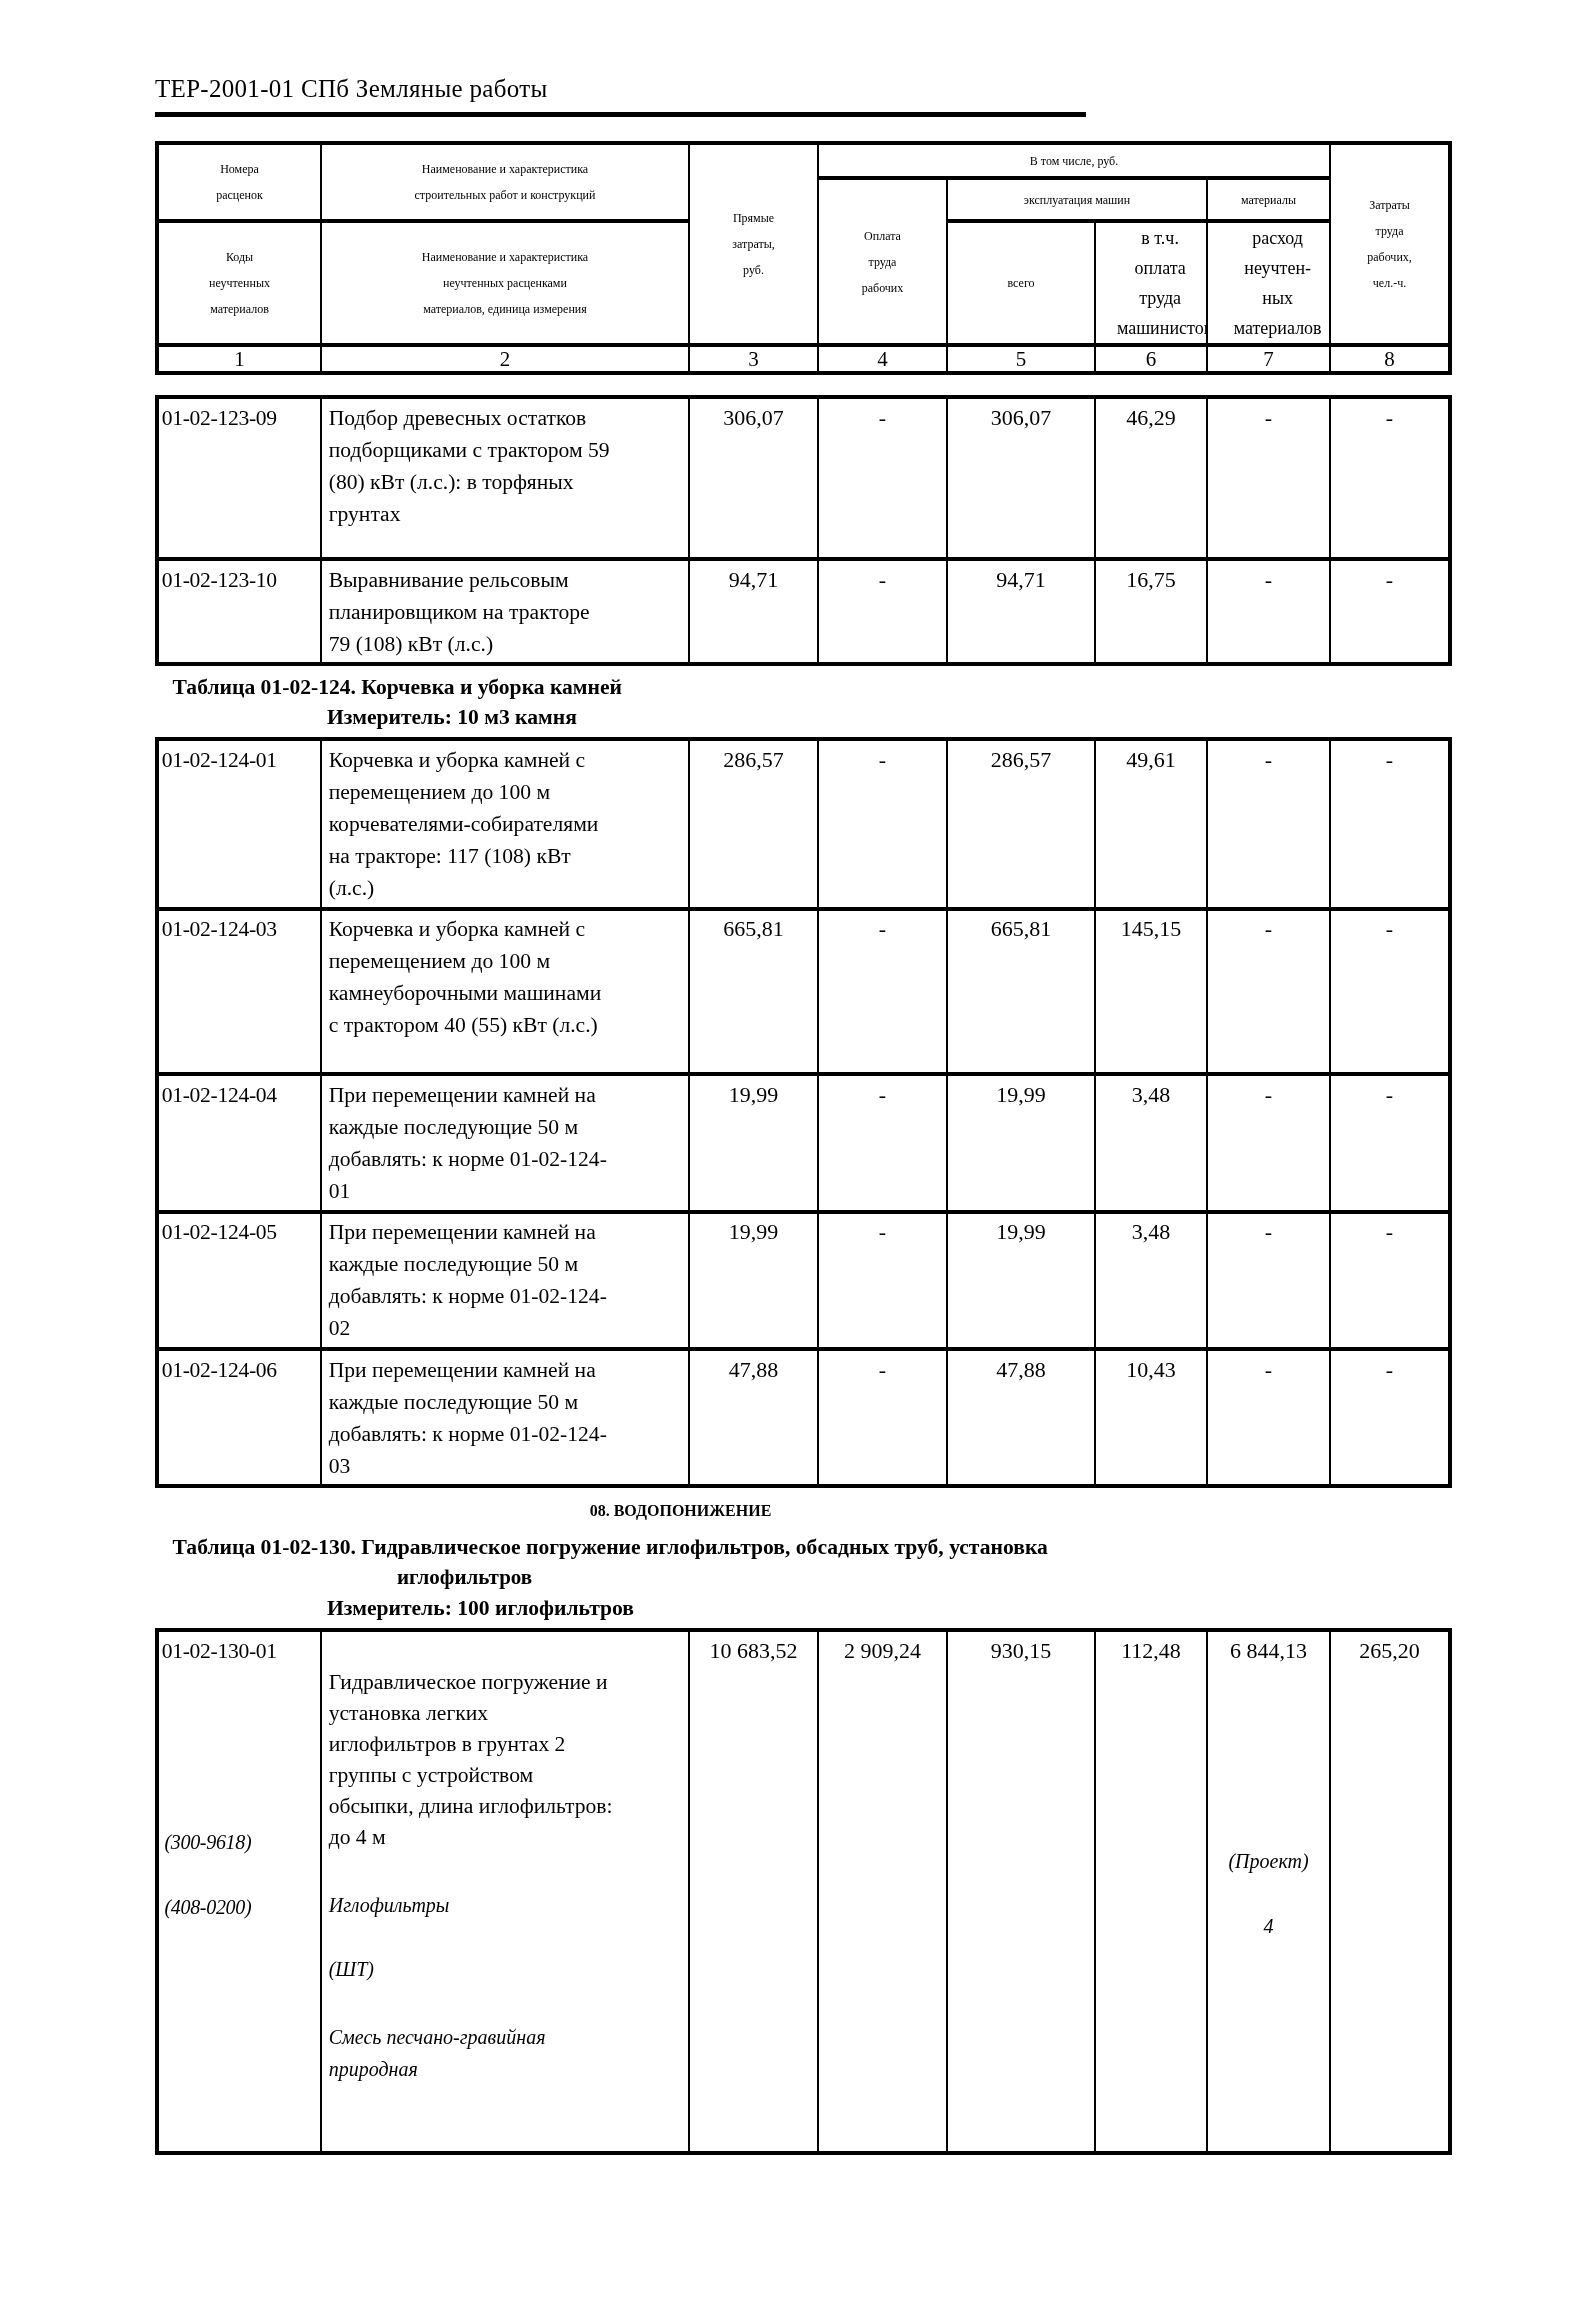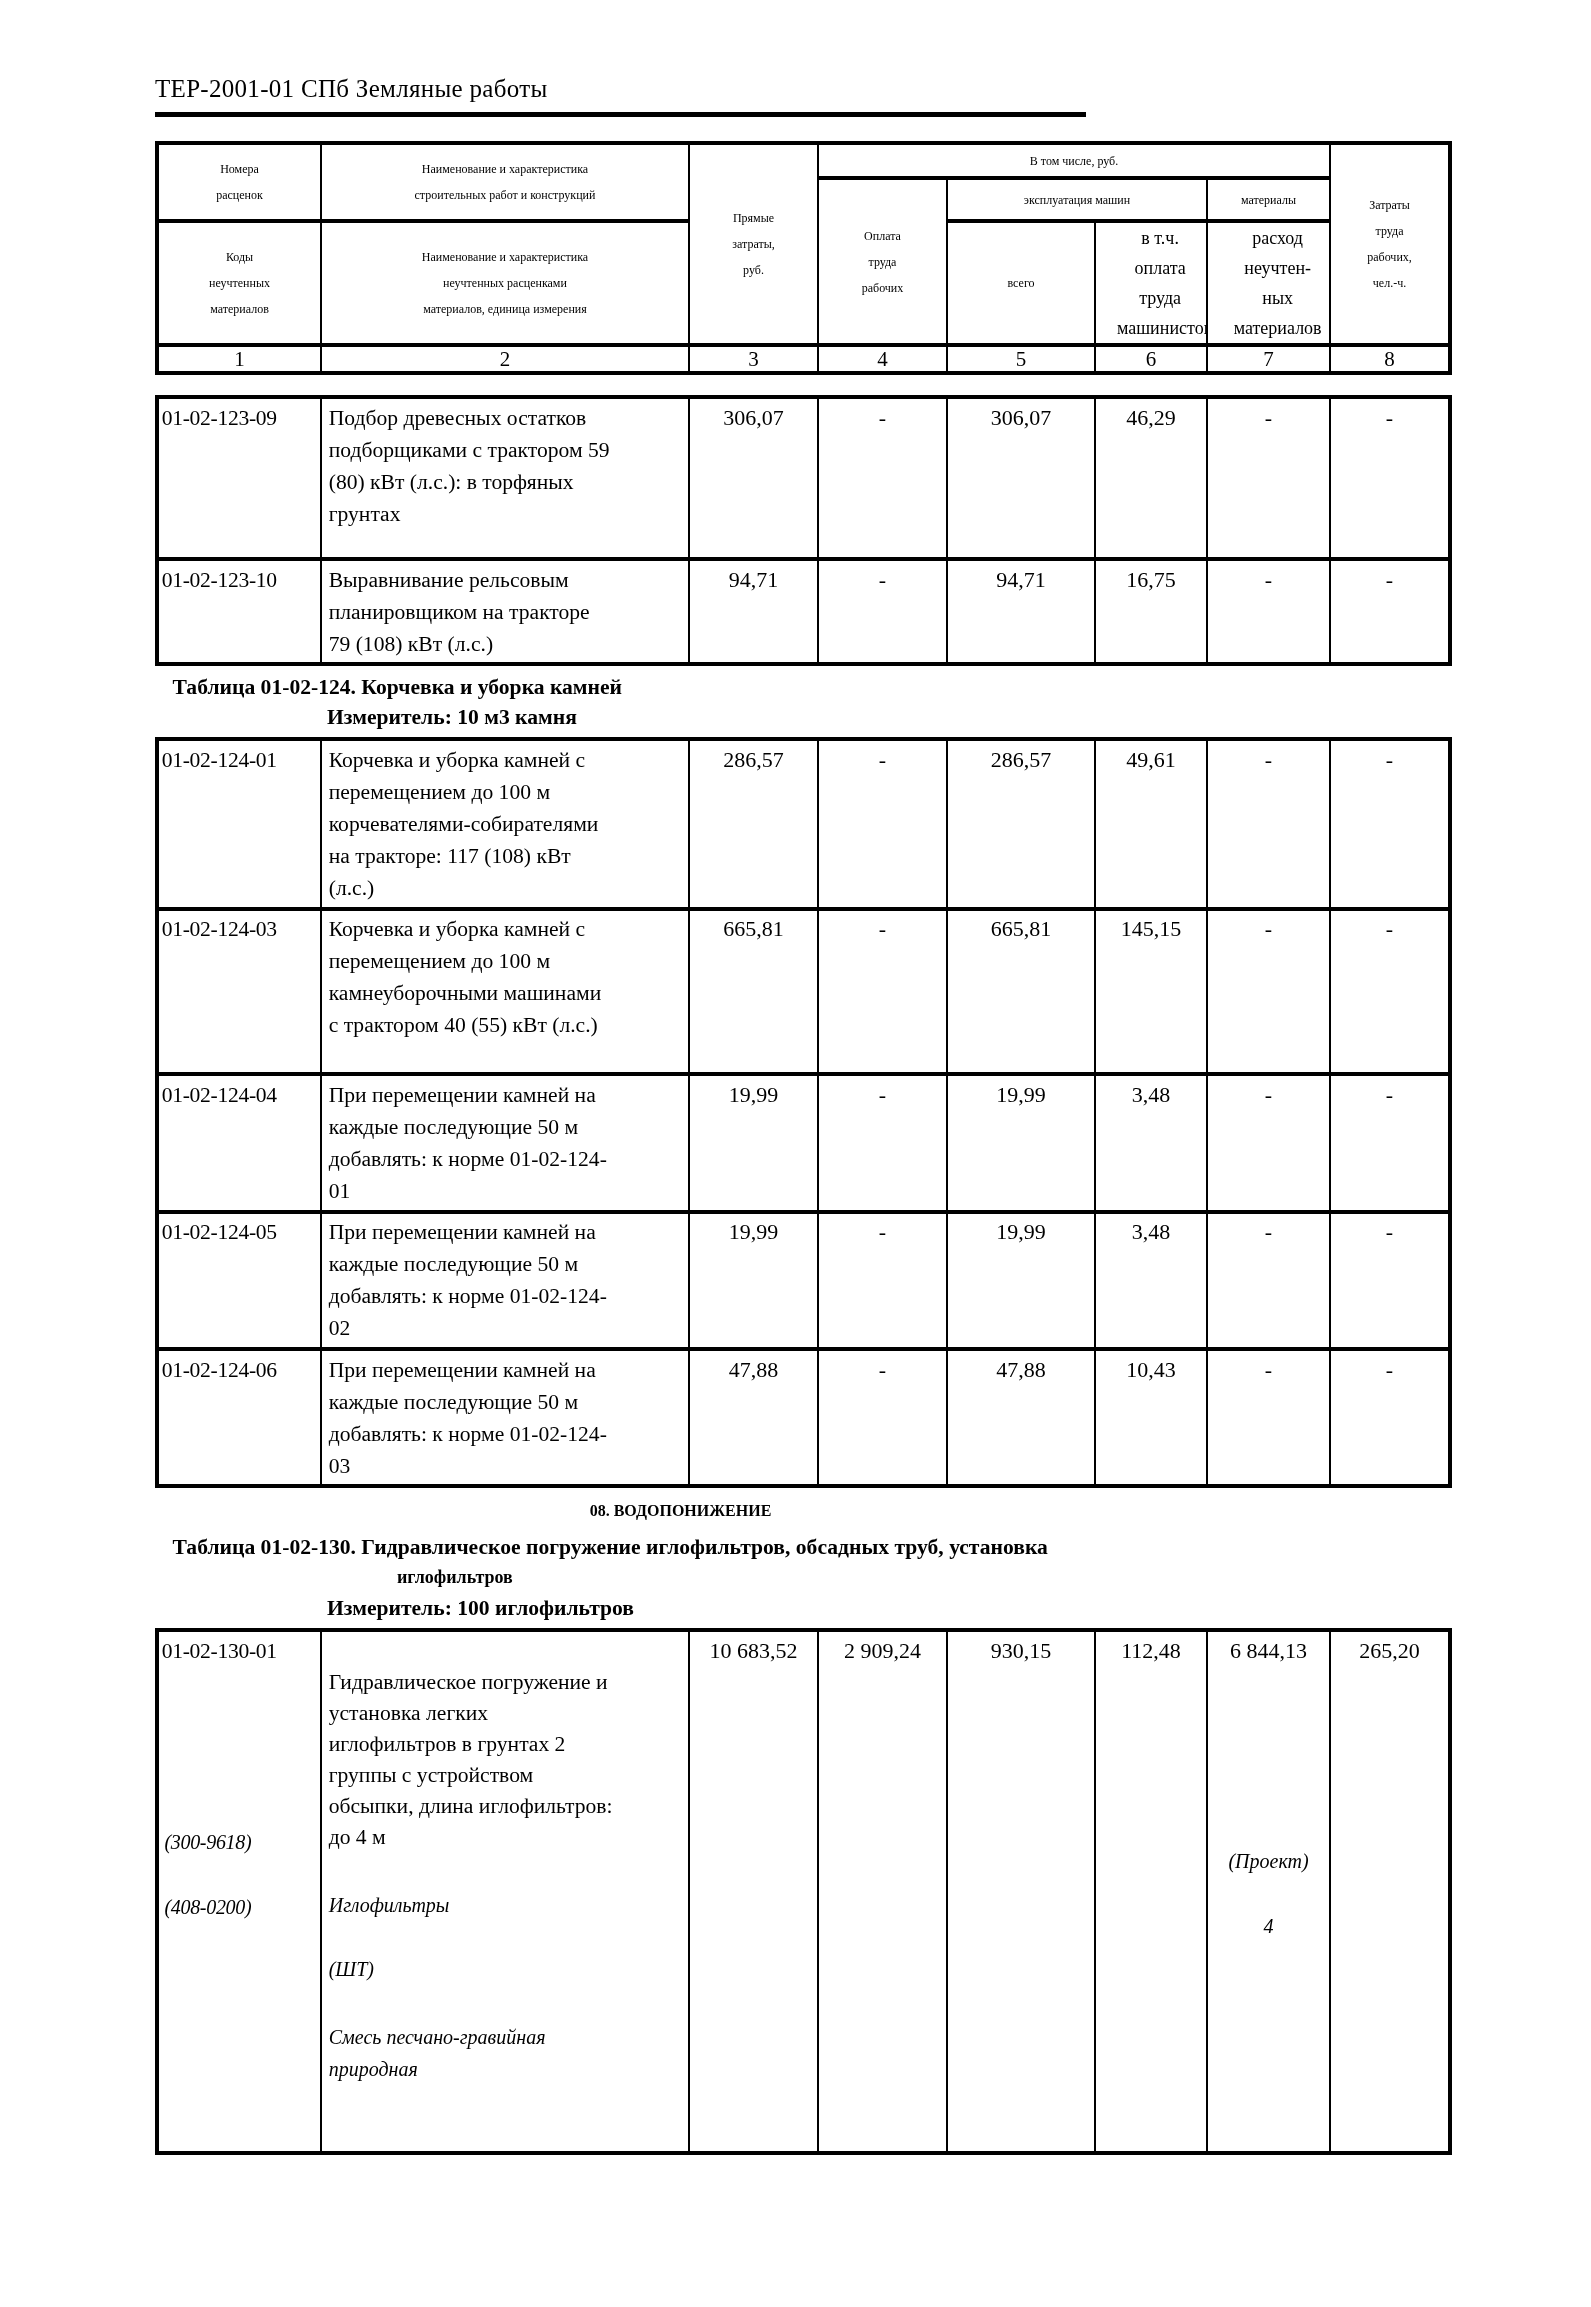--- a/index.html
+++ b/index.html
@@ -33,21 +33,21 @@
   .data-grid { margin-top:20px; }
   .data-grid td { vertical-align:top; }
   td.code { font-size:21.6px; line-height:32px; padding:2.7px 1.3px 2.7px 2.7px; letter-spacing:-0.3px; white-space:nowrap; }
   td.nm   { font-size:21.6px; line-height:32px; padding:2.7px 4px 2.7px 6.7px; white-space:pre-line; }
   td.num  { font-size:22px; line-height:31px; padding-top:2.7px; text-align:center; }
 
   tr.r-pad-extra td { padding-bottom:31px; }
 
   
   .tbl-label  { font-weight:bold; font-size:21.6px; line-height:30px; margin:5.4px 0 0 17.5px; }
-  .tbl-label2 { font-weight:bold; font-size:18px; line-height:31px; margin:0 0 0 242px; }
+  .tbl-label2 { font-weight:bold; font-size:21px; line-height:31px; margin:0 0 0 242px; }
   .measurer   { font-weight:bold; font-size:21.6px; line-height:30px; margin:0 0 5.4px 172px; }
   .chapter    { font-weight:bold; font-size:16px; line-height:31px; width:1051px; text-align:center; margin-top:6.7px; }
   .data-grid.tight { margin-top:4px; }
 
   
   tr.tall { height:357px; }
   td.rel { position:relative; }
   .nm-main { white-space:pre-line; line-height:31px; }
   .it { font-style:italic; font-size:20px; }
   .mat-name { line-height:32px; white-space:pre-line; margin-top:4px; }

